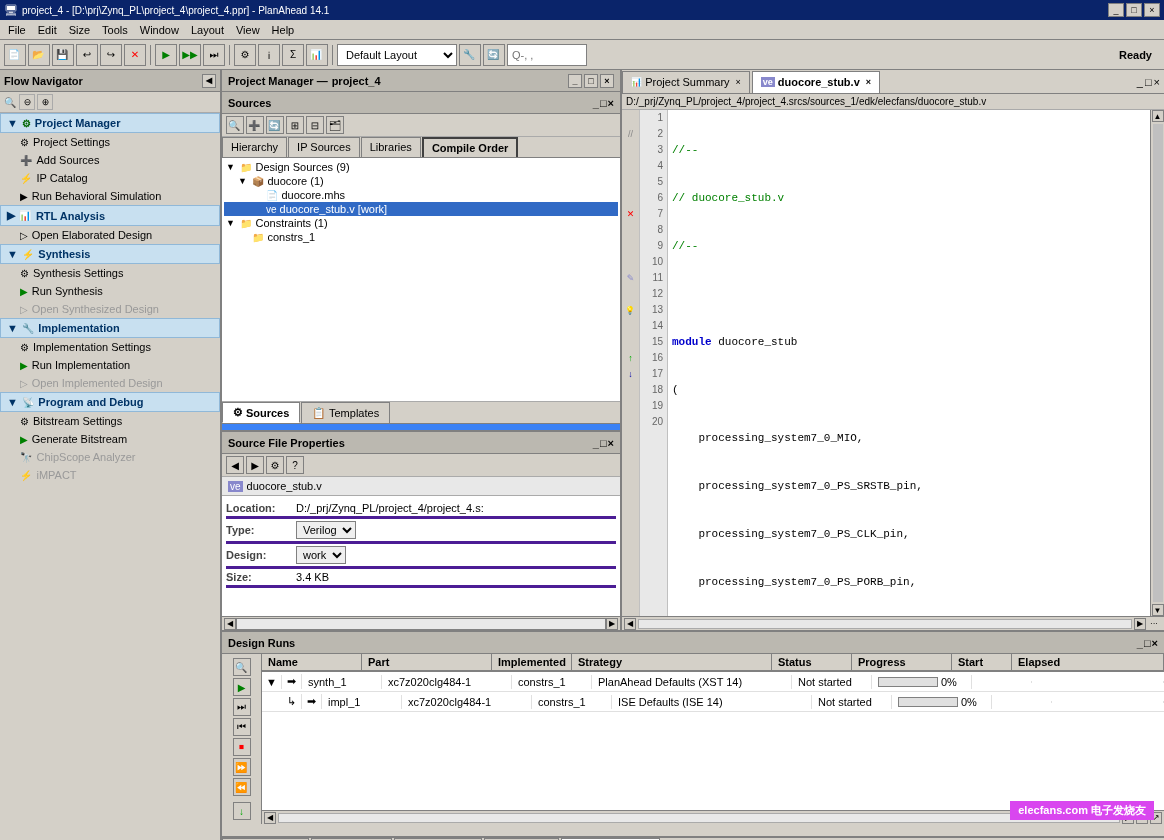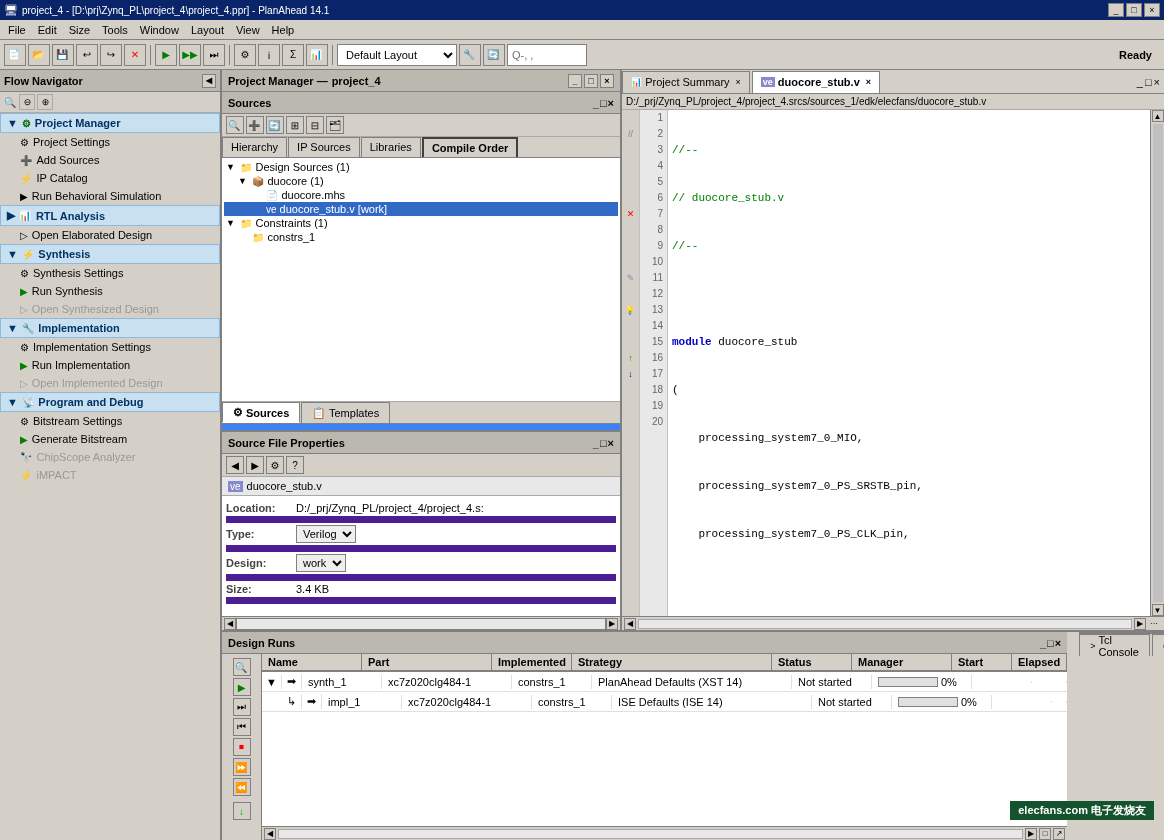--- a/index.html
+++ b/index.html
@@ -64,21 +64,21 @@
     .nav-tab { padding: 3px 10px; border: 1px solid #808080; border-bottom: none; margin-right: 1px; cursor: pointer; font-size: 11px; background: #d4d0c8; display: flex; align-items: center; gap: 3px; }
     .nav-tab.active { background: white; font-weight: bold; border-bottom: 1px solid white; }
 
     
     #sfp-panel { height: 200px; display: flex; flex-direction: column; border-top: 2px solid #808080; }
     #sfp-header { background: #bbb8b0; height: 22px; display: flex; align-items: center; padding: 0 6px; font-size: 11px; font-weight: bold; border-bottom: 1px solid #808080; }
     #sfp-header .sfp-controls { margin-left: auto; display: flex; gap: 1px; }
     #sfp-toolbar { display: flex; align-items: center; padding: 2px 4px; gap: 2px; background: #d4d0c8; border-bottom: 1px solid #aaa; }
     #sfp-file-title { padding: 3px 6px; font-size: 11px; border-bottom: 1px solid #aaa; background: #e8e8e8; display: flex; align-items: center; gap: 4px; }
     #sfp-content { flex: 1; background: white; padding: 4px; overflow-y: auto; }
-    .sfp-row { display: flex; align-items: center; padding: 2px 0; border-bottom: 7px solid #4c1d95; font-size: 11px; }
+    .sfp-row { display: flex; align-items: center; padding: 2px 0; border-bottom: 3px solid #4c1d95; font-size: 11px; }
     .sfp-label { width: 70px; color: #444; font-weight: bold; }
     .sfp-value { flex: 1; color: #000; }
     .sfp-select { height: 18px; border: 1px solid #808080; font-size: 11px; padding: 0 2px; }
 
     
     #code-editor { flex: 1; display: flex; flex-direction: column; background: #d4d0c8; }
     #editor-tabs-bar { display: flex; align-items: center; background: #d4d0c8; border-bottom: 1px solid #808080; height: 24px; }
     .editor-tab { padding: 2px 8px; border: 1px solid #808080; border-bottom: none; margin-right: 2px; cursor: pointer; font-size: 11px; background: #d4d0c8; display: flex; align-items: center; gap: 3px; height: 22px; }
     .editor-tab.active { background: white; font-weight: bold; }
     .editor-tab .tab-close { font-size: 9px; cursor: pointer; margin-left: 3px; }
@@ -101,21 +101,21 @@
     .dr-cell { padding: 1px 6px; border-right: 1px solid #e0e0e0; overflow: hidden; text-overflow: ellipsis; white-space: nowrap; }
     #dr-left-sidebar { width: 40px; display: flex; flex-direction: column; background: #d4d0c8; border-right: 1px solid #808080; align-items: center; padding: 4px 0; gap: 2px; }
     #dr-main { flex: 1; display: flex; flex-direction: column; }
 
     
     #bottom-tabs { display: flex; border-top: 2px solid #808080; background: #d4d0c8; height: 24px; align-items: flex-end; }
     .btm-tab { padding: 2px 10px; border: 1px solid #808080; border-bottom: none; margin-right: 2px; cursor: pointer; font-size: 11px; background: #d4d0c8; display: flex; align-items: center; gap: 3px; height: 22px; }
     .btm-tab.active { background: white; font-weight: bold; }
 
     
-    #watermark { position: absolute; bottom: 20px; right: 10px; background: #14532d; color: white; padding: 2px 8px; font-size: 11px; font-weight: bold; }
+    #watermark { position: absolute; bottom: 20px; right: 10px; background: #d946ef; color: white; padding: 2px 8px; font-size: 11px; font-weight: bold; }
 
     
     .progress-bar-container { width: 60px; height: 10px; border: 1px solid #808080; background: #e0e0e0; display: inline-block; }
     .progress-bar-fill { height: 100%; background: #00aa00; }
     .code-comment { color: #008000; }
     .code-keyword { color: #0000cc; font-weight: bold; }
 
     #sfp-bottom-scroll { height: 14px; background: #d4d0c8; border-top: 1px solid #808080; }
   </style>
 </head>
@@ -308,21 +308,21 @@
             <div style="padding:3px 8px;border:1px solid #808080;border-bottom:none;margin-right:1px;cursor:pointer;font-size:11px;background:#d4d0c8;">Hierarchy</div>
             <div style="padding:3px 8px;border:1px solid #808080;border-bottom:none;margin-right:1px;cursor:pointer;font-size:11px;background:#d4d0c8;">IP Sources</div>
             <div style="padding:3px 8px;border:1px solid #808080;border-bottom:none;margin-right:1px;cursor:pointer;font-size:11px;background:#d4d0c8;">Libraries</div>
             <div style="padding:3px 8px;border:2px solid #404040;border-bottom:none;margin-right:1px;cursor:pointer;font-size:11px;background:#d4d0c8;font-weight:bold;">Compile Order</div>
           </div>
           <div id="sources-tree">
 
             <div class="tree-item">
               <span class="tree-expand">▼</span>
               <span style="margin-right:3px;color:#808080;font-size:10px;">📁</span>
-              <span>Design Sources (1)</span>
+              <span>Design Sources (9)</span>
             </div>
 
             <div class="tree-item" style="padding-left:14px;">
               <span class="tree-expand">▼</span>
               <span style="margin-right:3px;font-size:10px;color:#cc8800;">📦</span>
               <span>duocore (1)</span>
             </div>
 
             <div class="tree-item" style="padding-left:28px;">
               <span class="tree-expand"> </span>
@@ -482,20 +482,21 @@
           <div id="editor-lines" style="flex:1;overflow:auto;font-family:'Courier New',monospace;font-size:11px;line-height:16px;padding:0 4px;background:white;">
             <div class="code-comment">//--</div>
             <div class="code-comment">// duocore_stub.v</div>
             <div class="code-comment">//--</div>
             <div>&nbsp;</div>
             <div><span class="code-keyword">module</span> duocore_stub</div>
             <div>(</div>
             <div>&nbsp;&nbsp;&nbsp;&nbsp;processing_system7_0_MIO,</div>
             <div>&nbsp;&nbsp;&nbsp;&nbsp;processing_system7_0_PS_SRSTB_pin,</div>
             <div>&nbsp;&nbsp;&nbsp;&nbsp;processing_system7_0_PS_CLK_pin,</div>
+            <div>&nbsp;&nbsp;&nbsp;&nbsp;processing_system7_0_PS_PORB_pin,</div>
             
             
             
             
             
             
             
             
             
             
@@ -510,21 +511,21 @@
 
         <div style="height:14px;background:#d4d0c8;border-top:1px solid #808080;display:flex;align-items:center;padding:0 2px;">
           <div style="width:12px;height:12px;background:#d4d0c8;border:1px solid #808080;display:flex;align-items:center;justify-content:center;font-size:8px;cursor:pointer;">◀</div>
           <div style="flex:1;height:10px;background:#e8e8e8;border:1px solid #aaa;margin:0 2px;"></div>
           <div style="width:12px;height:12px;background:#d4d0c8;border:1px solid #808080;display:flex;align-items:center;justify-content:center;font-size:8px;cursor:pointer;">▶</div>
           <div style="font-size:8px;padding:0 4px;">···</div>
         </div>
       </div>
     </div>
 
-    <div id="bottom-panel" style="flex:1;display:flex;flex-direction:row;gap:12px;">
+    <div id="bottom-panel" style="flex:1;display:flex;flex-direction:column;gap:12px;">
       <div id="design-runs" style="flex:1;display:flex;flex-direction:column;">
         <div id="dr-header">
           <span>Design Runs</span>
           <div class="dr-controls">
             <div class="pm-ctrl-btn">_</div>
             <div class="pm-ctrl-btn">□</div>
             <div class="pm-ctrl-btn">×</div>
           </div>
         </div>
         <div style="display:flex;flex:1;overflow:hidden;">
@@ -540,21 +541,21 @@
             <div class="tb-btn" style="width:18px;height:18px;font-size:10px;color:#00aa00;margin-top:4px;">↓</div>
           </div>
           <div id="dr-main">
 
             <div id="dr-table-header">
               <div class="dr-col-header" style="width:100px;">Name</div>
               <div class="dr-col-header" style="width:130px;">Part</div>
               <div class="dr-col-header" style="width:80px;">Implemented</div>
               <div class="dr-col-header" style="width:200px;">Strategy</div>
               <div class="dr-col-header" style="width:80px;">Status</div>
-              <div class="dr-col-header" style="width:100px;">Manager</div>
+              <div class="dr-col-header" style="width:100px;">Progress</div>
               <div class="dr-col-header" style="width:60px;">Start</div>
               <div class="dr-col-header" style="flex:1;">Elapsed</div>
             </div>
 
             <div id="dr-table-body">
 
               <div class="dr-row">
                 <div class="dr-cell" style="width:20px;display:flex;align-items:center;justify-content:center;">▼</div>
                 <div class="dr-cell" style="width:20px;display:flex;align-items:center;justify-content:center;">➡</div>
                 <div class="dr-cell" style="width:80px;">synth_1</div>

